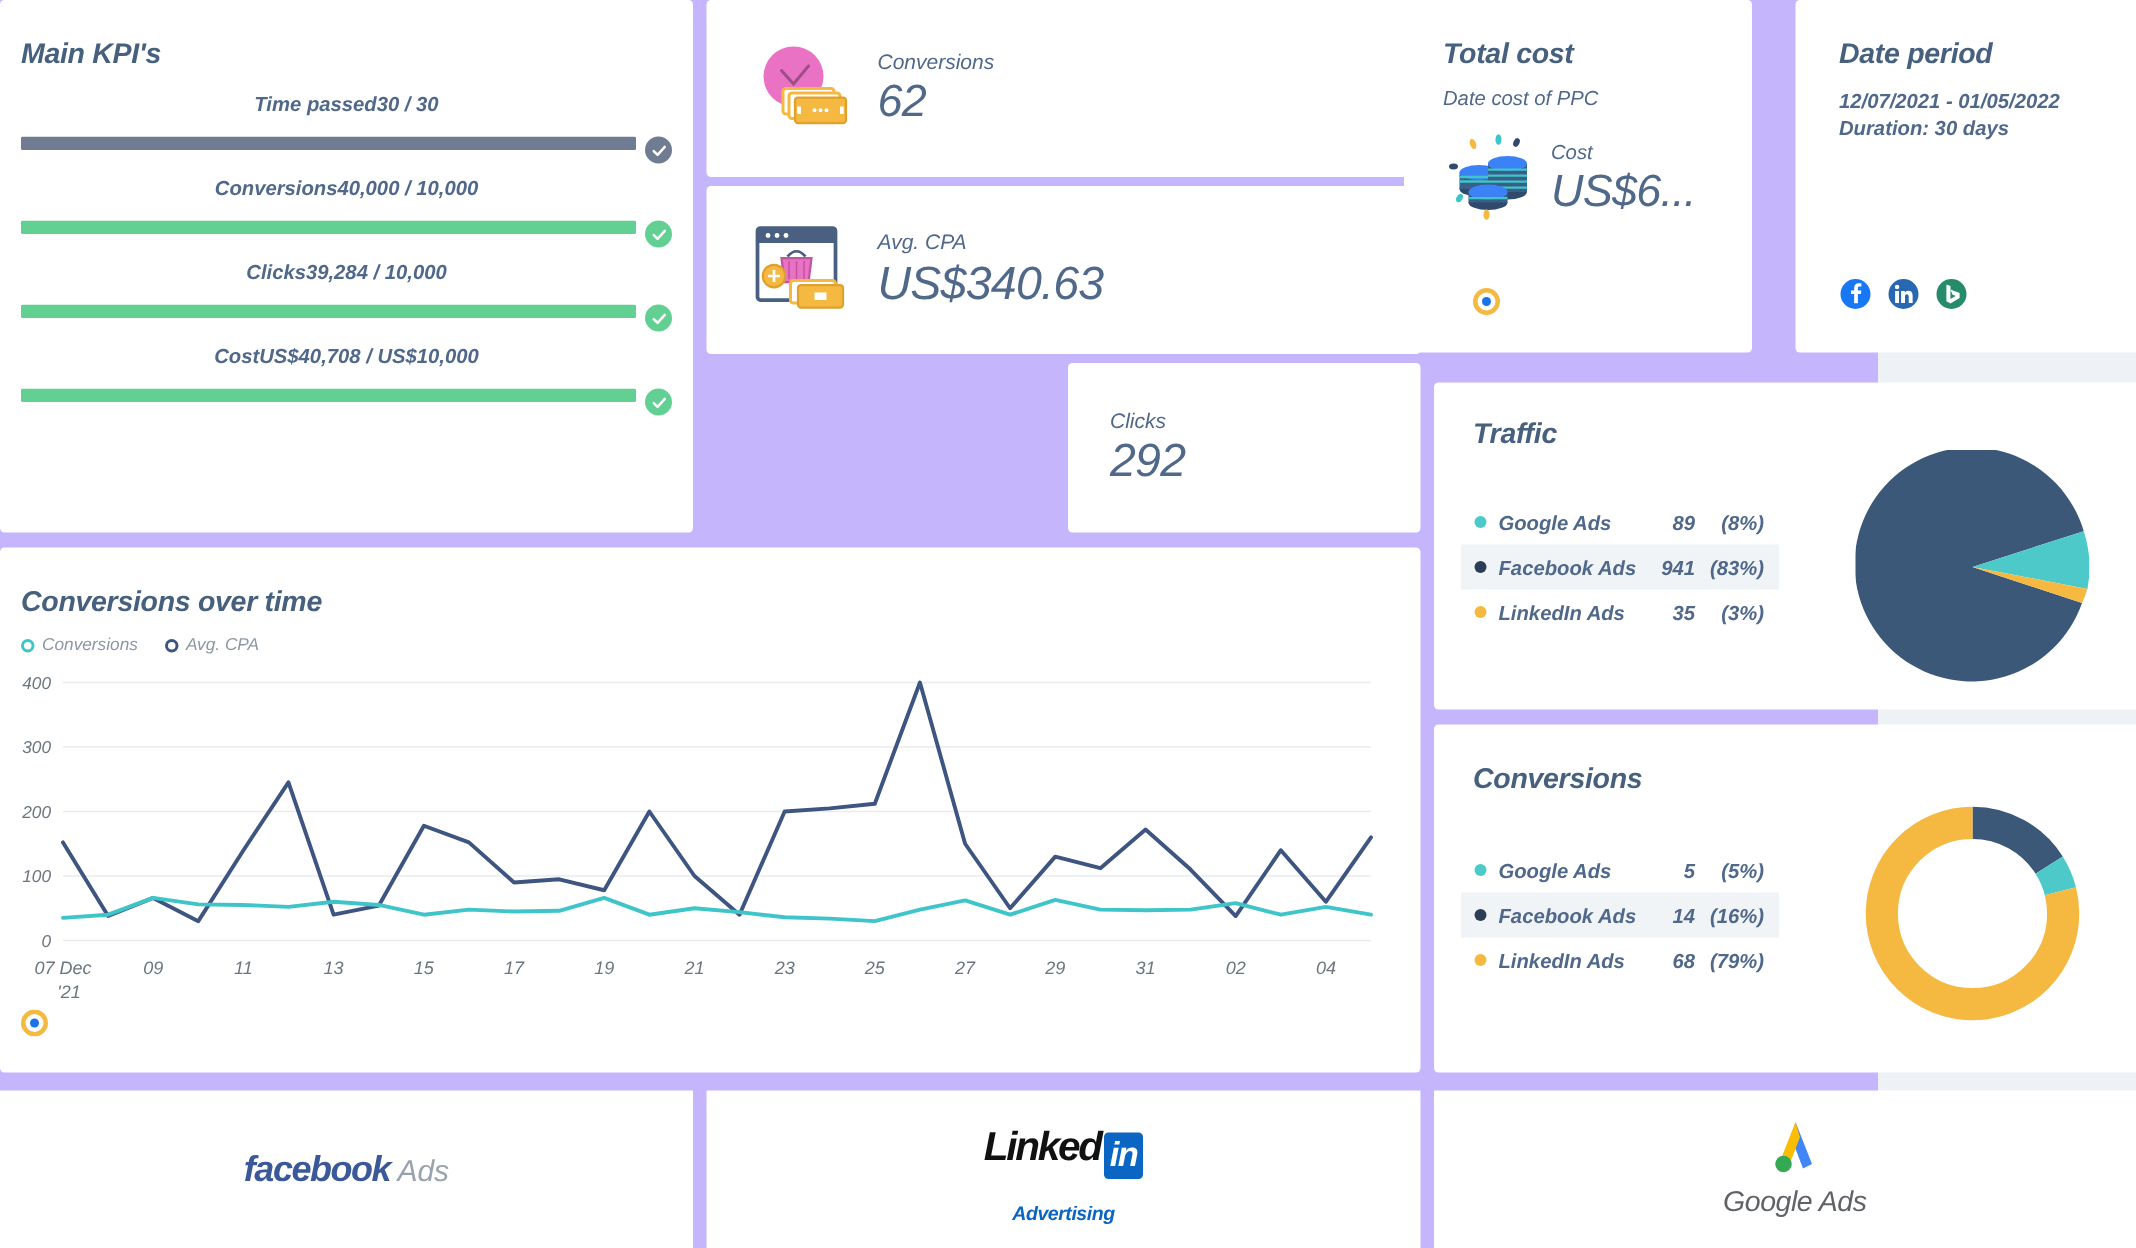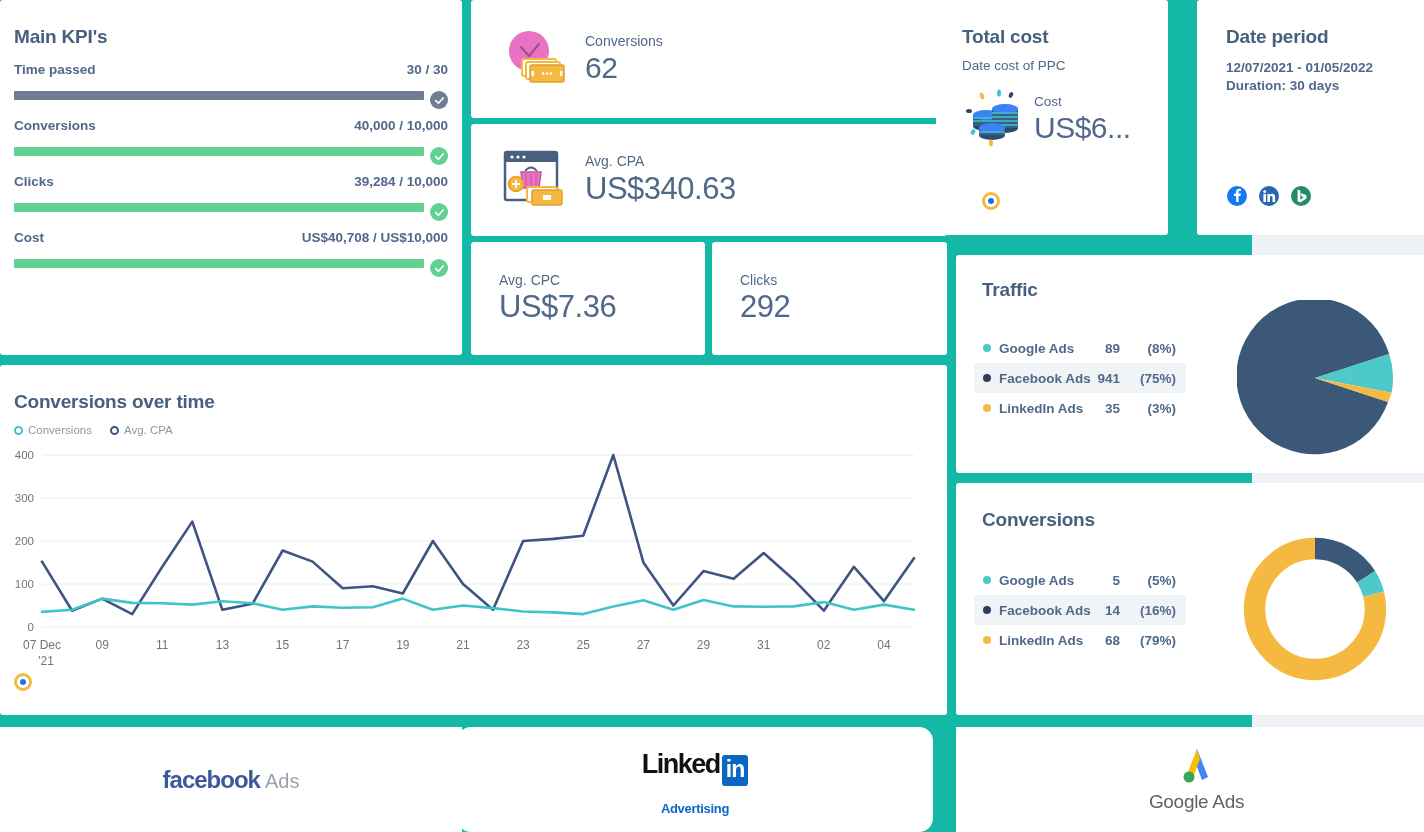--- a/index.html
+++ b/index.html
@@ -5,36 +5,37 @@
   * { box-sizing: border-box; margin: 0; padding: 0; }
   html, body {
     width: 1424px; height: 832px;
     background: #eef1f5;
     font-family: "Liberation Sans", sans-serif;
     overflow: hidden;
   }
   .dash {
     position: relative;
     width: 1252px; height: 832px;
-    background: #14b8a6;
+    background: #c4b5fd;
+    font-style: italic;
   }
   .card {
     position: absolute;
     background: #ffffff;
     border-radius: 3px;
   }
 
   
   #kpi-card { left: 0; top: 0; width: 462px; height: 355px; padding: 26px 14px 0 14px; }
   .card-title {
     font-size: 19px; font-weight: bold; color: #46607e; letter-spacing: -.2px;
   }
   #kpi-card .card-title { margin: 0 0 14px 0; }
   .kpi-row { margin-bottom: 9px; }
-  .kpi-head { display: flex; justify-content: space-between; align-items: baseline; margin-bottom: 5px; }
+  .kpi-head { display: flex; justify-content: center; align-items: baseline; margin-bottom: 5px; }
   .kpi-name { font-size: 13.5px; font-weight: bold; color: #50688a; }
   .kpi-val  { font-size: 13.5px; font-weight: bold; color: #50688a; }
   .kpi-bar-wrap { display: flex; align-items: center; }
   .kpi-track { flex: 1; height: 9px; border-radius: 1px; background: #e6eaef; overflow: hidden; }
   .kpi-fill { height: 100%; display: block; }
   .kpi-check {
     width: 18px; height: 18px; border-radius: 50%;
     margin-left: 6px; margin-top: 9px; flex: 0 0 auto;
     display: flex; align-items: center; justify-content: center;
   }
@@ -75,38 +76,38 @@
   #convpie-card { left: 956px; top: 483px; width: 481px; height: 232px; padding: 26px 0 0 26px; }
   .legend { position: absolute; left: 18px; top: 78px; width: 212px; }
   #convpie-card .legend { top: 82px; }
   .legend-row {
     display: flex; align-items: center; height: 30px;
     padding: 0 10px 0 9px; font-size: 13.5px; font-weight: bold; color: #50688a;
   }
   .legend-row.hl { background: #f1f4f7; }
   .legend-dot { width: 8px; height: 8px; border-radius: 50%; margin-right: 8px; flex: 0 0 auto; }
   .legend-name { flex: 1; }
-  .legend-num { margin-right: 12px; }
+  .legend-num { margin-right: 2px; }
   .legend-pct { width: 44px; text-align: right; }
   .pie-holder { position: absolute; right: 44px; }
   #traffic-card .pie-holder { top: 45px; }
   #convpie-card .pie-holder { top: 48px; }
 
   
   #line-card { left: 0; top: 365px; width: 947px; height: 350px; padding: 26px 0 0 14px; }
   .chart-legend { display: flex; gap: 18px; margin-top: 11px; }
   .cl-item { display: flex; align-items: center; font-size: 11.5px; color: #8d98a4; }
   .cl-ring { width: 9px; height: 9px; border-radius: 50%; border: 2.5px solid #000; margin-right: 5px; }
   .chart-area { position: absolute; left: 0; top: 82px; }
   .target-dot2 { position: absolute; left: 14px; top: 673px; width: 18px; height: 18px; }
 
   
   .logo-card { position: absolute; top: 727px; height: 105px; background: #fff; }
   #logo-fb { left: 0; width: 462px; }
-  #logo-li { left: 457px; width: 476px; border-radius: 14px; }
+  #logo-li { left: 471px; width: 476px; }
   #logo-ga { left: 956px; width: 481px; }
   .logo-inner { display: flex; align-items: center; justify-content: center; height: 100%; }
 
   .fb-logo { font-size: 24px; font-weight: bold; color: #3b5998; letter-spacing: -1px; }
   .fb-logo .ads { color: #9aa3ad; font-weight: normal; font-size: 20px; margin-left: 5px; letter-spacing: 0; }
   .li-wrap { text-align: center; }
   .li-top { display: flex; align-items: center; justify-content: center; }
   .li-word { font-size: 27px; font-weight: bold; color: #111; letter-spacing: -1.5px; }
   .li-box { background: #0a66c2; color: #fff; font-weight: bold; font-size: 23px;
             border-radius: 3px; padding: 1px 4px 3px 4px; margin-left: 2px; letter-spacing: -1px; margin-top: 12px; }
@@ -231,26 +232,20 @@
           <rect x="44" y="49" width="8" height="5" fill="#fff"></rect>
         </svg>
       </div>
       <div>
         <div class="metric-label">Avg. CPA</div>
         <div class="metric-value big">US$340.63</div>
       </div>
     </div>
   </div>
 
-  <div class="card" id="cpc-card">
-    <div class="metric-plain">
-      <div class="metric-label">Avg. CPC</div>
-      <div class="metric-value big">US$7.36</div>
-    </div>
-  </div>
 
   <div class="card" id="clicks-card">
     <div class="metric-plain">
       <div class="metric-label">Clicks</div>
       <div class="metric-value big">292</div>
     </div>
   </div>
 
   <div class="card" id="cost-card">
     <div class="card-title">Total cost</div>
@@ -325,21 +320,21 @@
         <div class="legend-row">
           <span class="legend-dot" style="background:#4ec9ca"></span>
           <span class="legend-name">Google Ads</span>
           <span class="legend-num">89</span>
           <span class="legend-pct">(8%)</span>
         </div>
         <div class="legend-row hl">
           <span class="legend-dot" style="background:#2c3e55"></span>
           <span class="legend-name">Facebook Ads</span>
           <span class="legend-num">941</span>
-          <span class="legend-pct">(75%)</span>
+          <span class="legend-pct">(83%)</span>
         </div>
         <div class="legend-row">
           <span class="legend-dot" style="background:#f5b942"></span>
           <span class="legend-name">LinkedIn Ads</span>
           <span class="legend-num">35</span>
           <span class="legend-pct">(3%)</span>
         </div>
       </div>
     <div class="pie-holder">
       <svg viewBox="0 0 160 160" width="156" height="156">

